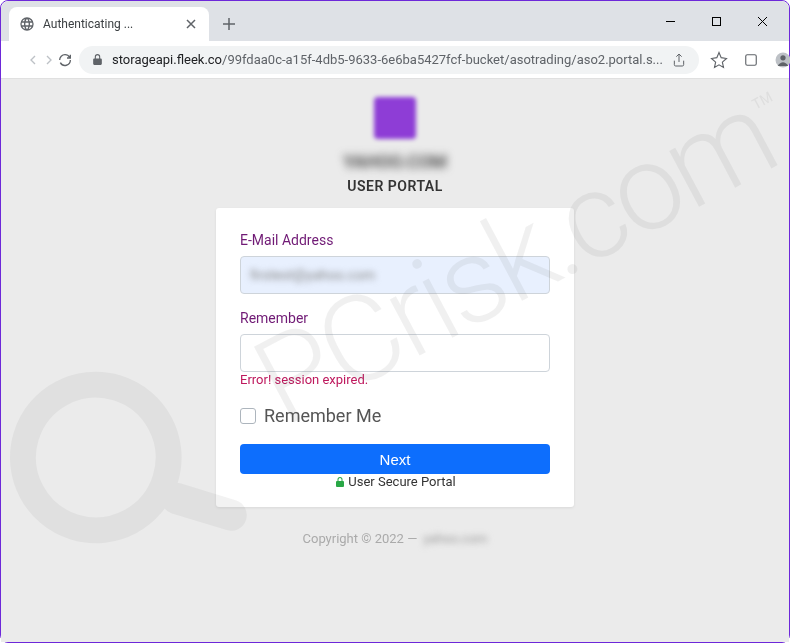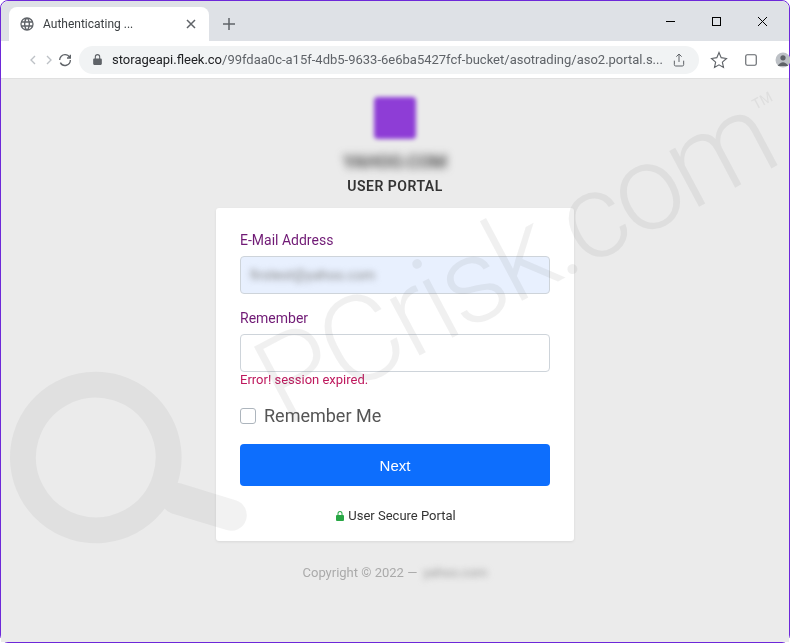--- a/index.html
+++ b/index.html
@@ -53,22 +53,22 @@
 .field-input { width: 100%; height: 38px; border: 1px solid #ced4da; border-radius: 4px; padding: 0 10px; font-size: 14px; background: #fff; }
 .field-input.email { background: #e8f0fe; color: #999; filter: blur(0.5px); }
 .field-input.email::placeholder { color: transparent; }
 .email-wrap { position: relative; }
 .email-blur { position: absolute; left: 10px; top: 50%; transform: translateY(-50%); font-size: 14px; color: #888; filter: blur(3px); pointer-events: none; }
 .field-group { margin-bottom: 16px; }
 .error-msg { color: #be185d; font-size: 13px; margin-top: 0; }
 .remember-row { display: flex; align-items: center; gap: 8px; margin: 18px 0; }
 .checkbox { width: 16px; height: 16px; border: 1px solid #adb5bd; border-radius: 3px; background: #fff; cursor: pointer; }
 .remember-label { font-size: 18px; color: #555; }
-.next-btn { width: 100%; height: 42px; background: #0d6efd; color: #fff; border: none; border-radius: 4px; font-size: 15px; cursor: pointer; }
-.secure-row { display: flex; align-items: center; justify-content: center; gap: 2px; margin-top: 22px; }
+.next-btn { width: 100%; height: 30px; background: #0d6efd; color: #fff; border: none; border-radius: 4px; font-size: 15px; cursor: pointer; }
+.secure-row { display: flex; align-items: center; justify-content: center; gap: 2px; }
 .secure-row svg { width: 12px; height: 12px; fill: #28a745; }
 .secure-text { font-size: 13px; color: #333; }
 .copyright { margin-top: 24px; font-size: 13px; color: #aaa; display: flex; align-items: flex-start; gap: 6px; }
 .copyright .blur { filter: blur(3px); color: #999; }
 </style>
 </head>
 <body>
 
 <div class="browser">
   <div class="titlebar">

